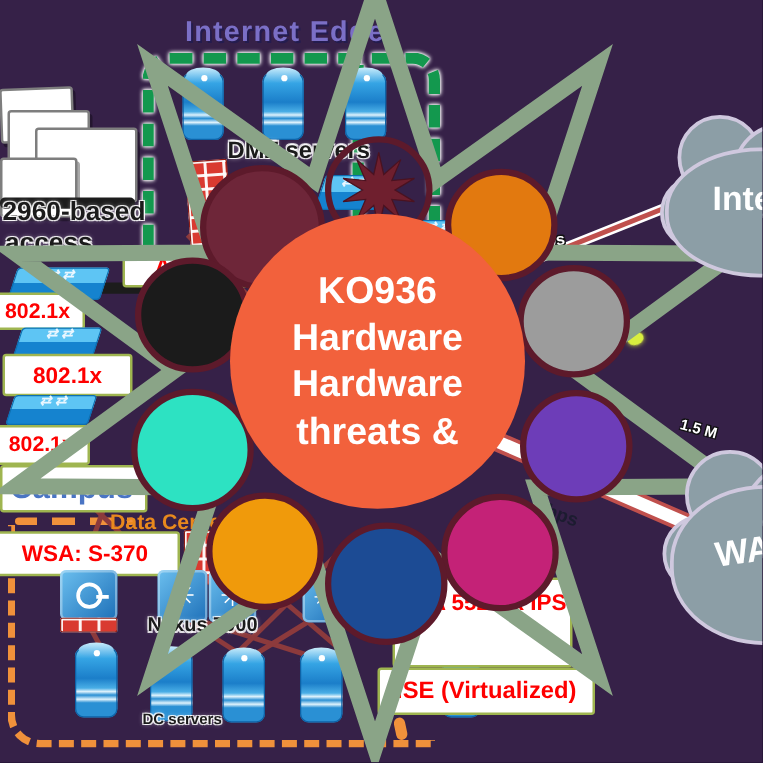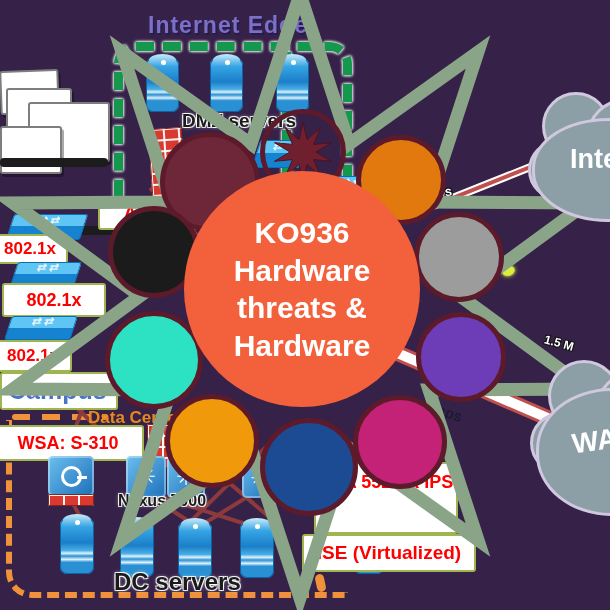--- a/index.html
+++ b/index.html
@@ -112,20 +112,22 @@
 
     <div class="abs switch3d" style="left:256px;top:140px;width:52px;height:28px;line-height:13px;"><span>⇄ ⇄</span></div>
     <div class="abs switch3d" style="left:326px;top:176px;width:46px;height:26px;line-height:12px;"><span>⇄ ⇄</span></div>
 
     <div class="abs laptop" style="left:0;top:70px;width:55px;height:40px;transform:rotate(-2deg);"></div>
     <div class="abs laptop" style="left:6px;top:88px;width:62px;height:46px;"></div>
     <div class="abs laptop" style="left:28px;top:102px;width:78px;height:56px;"></div>
     <div class="abs laptop" style="left:0;top:126px;width:58px;height:44px;"></div>
     <div class="abs" style="left:0;top:158px;width:108px;height:9px;background:#1c1c1c;border-radius:4px;"></div>
     <div class="abs" style="left:60px;top:226px;width:84px;height:9px;background:#1c1c1c;border-radius:4px;"></div>
+    <div class="abs zlabel dark-label" style="left:2px;top:158px;font-size:21px;">2960-based</div>
+    <div class="abs zlabel dark-label" style="left:4px;top:183px;font-size:21px;">access</div>
 
     <div class="abs wbox" style="left:98px;top:196px;width:148px;height:30px;font-size:18px;">
         <span>ASA 5525-X</span>
       </div>
 
     <div class="abs switch3d" style="left:10px;top:214px;width:74px;height:26px;line-height:12px;"><span>⇄ ⇄</span></div>
     <div class="abs wbox" style="left:-8px;top:234px;width:72px;height:26px;font-size:17px;">
         <span>802.1x</span>
       </div>
     <div class="abs switch3d" style="left:14px;top:262px;width:64px;height:24px;line-height:11px;"><span>⇄ ⇄</span></div>
@@ -136,21 +138,21 @@
     <div class="abs wbox" style="left:-6px;top:340px;width:74px;height:28px;font-size:17px;">
         <span>802.1x</span>
       </div>
 
     <div class="abs" style="left:0;top:372px;width:114px;height:34px;background:#fff;border:2px solid #9fb550;border-radius:3px;"></div>
     <div class="abs zlabel campus-label" style="left:8px;top:376px;">Campus</div>
 
     <div class="abs zlabel dc-label" style="left:88px;top:408px;">Data Center</div>
     <div class="abs brickwall" style="left:147px;top:424px;width:26px;height:44px;"></div>
     <div class="abs wbox" style="left:-8px;top:425px;width:148px;height:32px;font-size:18px;">
-        <span>WSA: S-310</span>
+        <span>WSA: S-370</span>
       </div>
 
     <div class="abs cube" style="left:48px;top:456px;width:46px;height:40px;">
         <span class="asa-lens"></span>
       </div>
     <div class="abs brickwall" style="left:48px;top:494px;width:46px;height:12px;"></div>
     <div class="abs cube" style="left:126px;top:456px;width:40px;height:42px;font-size:24px;">
         <span>✳</span>
       </div>
     <div class="abs cube" style="left:167px;top:456px;width:38px;height:42px;font-size:24px;">
@@ -159,21 +161,21 @@
     <div class="abs cube" style="left:242px;top:458px;width:34px;height:40px;font-size:20px;">
         <span>✳</span>
       </div>
     <div class="abs zlabel dark-label" style="left:118px;top:492px;font-size:16px;">Nexus 7000</div>
 
     <div class="abs server" style="left:60px;top:518px;width:34px;height:56px;"></div>
     <div class="abs server" style="left:120px;top:521px;width:34px;height:56px;"></div>
     <div class="abs server" style="left:178px;top:522px;width:34px;height:56px;"></div>
     <div class="abs server" style="left:240px;top:522px;width:34px;height:56px;"></div>
     <div class="abs server" style="left:354px;top:520px;width:30px;height:54px;"></div>
-    <div class="abs zlabel dark-label" style="left:114px;top:568px;font-size:24px;">DC servers</div>
+    <div class="abs zlabel dark-label" style="left:114px;top:568px;font-size:12px;">DC servers</div>
 
     <div class="abs wbox" style="left:314px;top:462px;width:140px;height:60px;font-size:18px;align-items:flex-start;padding-top:8px;">
         <span>ASA 5525-X IPS</span>
       </div>
     <div class="abs wbox" style="left:302px;top:534px;width:170px;height:34px;font-size:19px;">
         <span>ISE (Virtualized)</span>
       </div>
 
     <div class="abs zlabel ie-label" style="left:148px;top:12px;">Internet Edge</div>
 
@@ -215,17 +217,17 @@
   <div class="abs ring" style="left:416px;top:312px;width:80px;height:80px;background:#6d3db8;"></div>
   <div class="abs ring" style="left:353px;top:395px;width:84px;height:84px;background:#c42277;"></div>
   <div class="abs ring" style="left:260px;top:418px;width:88px;height:88px;background:#1c4b94;"></div>
   <div class="abs ring" style="left:165px;top:394px;width:84px;height:84px;background:#f09a0b;"></div>
   <div class="abs ring" style="left:105px;top:311px;width:88px;height:88px;background:#2de2c2;"></div>
   <div class="abs ring" style="left:108px;top:206px;width:82px;height:82px;background:#1b1b1b;"></div>
 
   <div class="abs center-circle">
     <div>KO936</div>
     <div>Hardware</div>
+    <div>Hardware</div>
     <div>threats &amp;</div>
-    <div>Hardware</div>
   </div>
 
 </div>
 
 </body></html>

